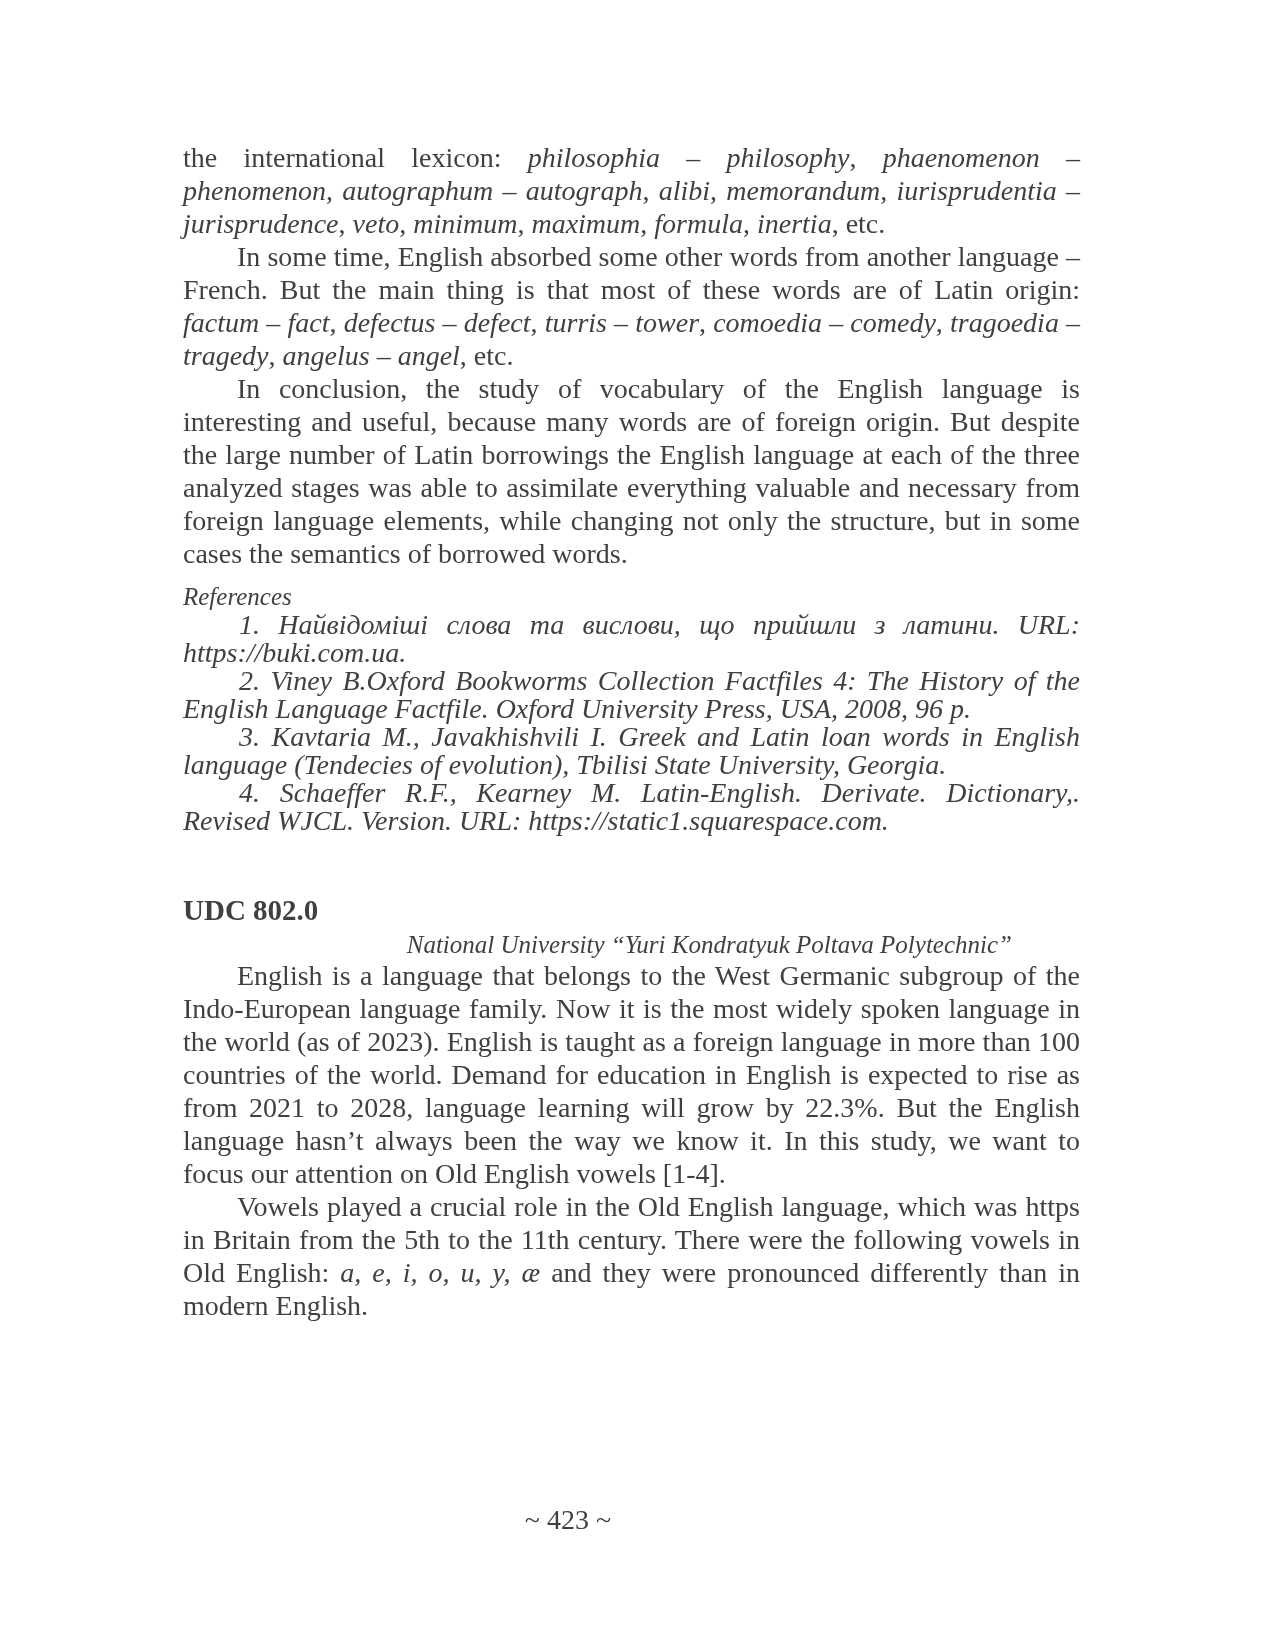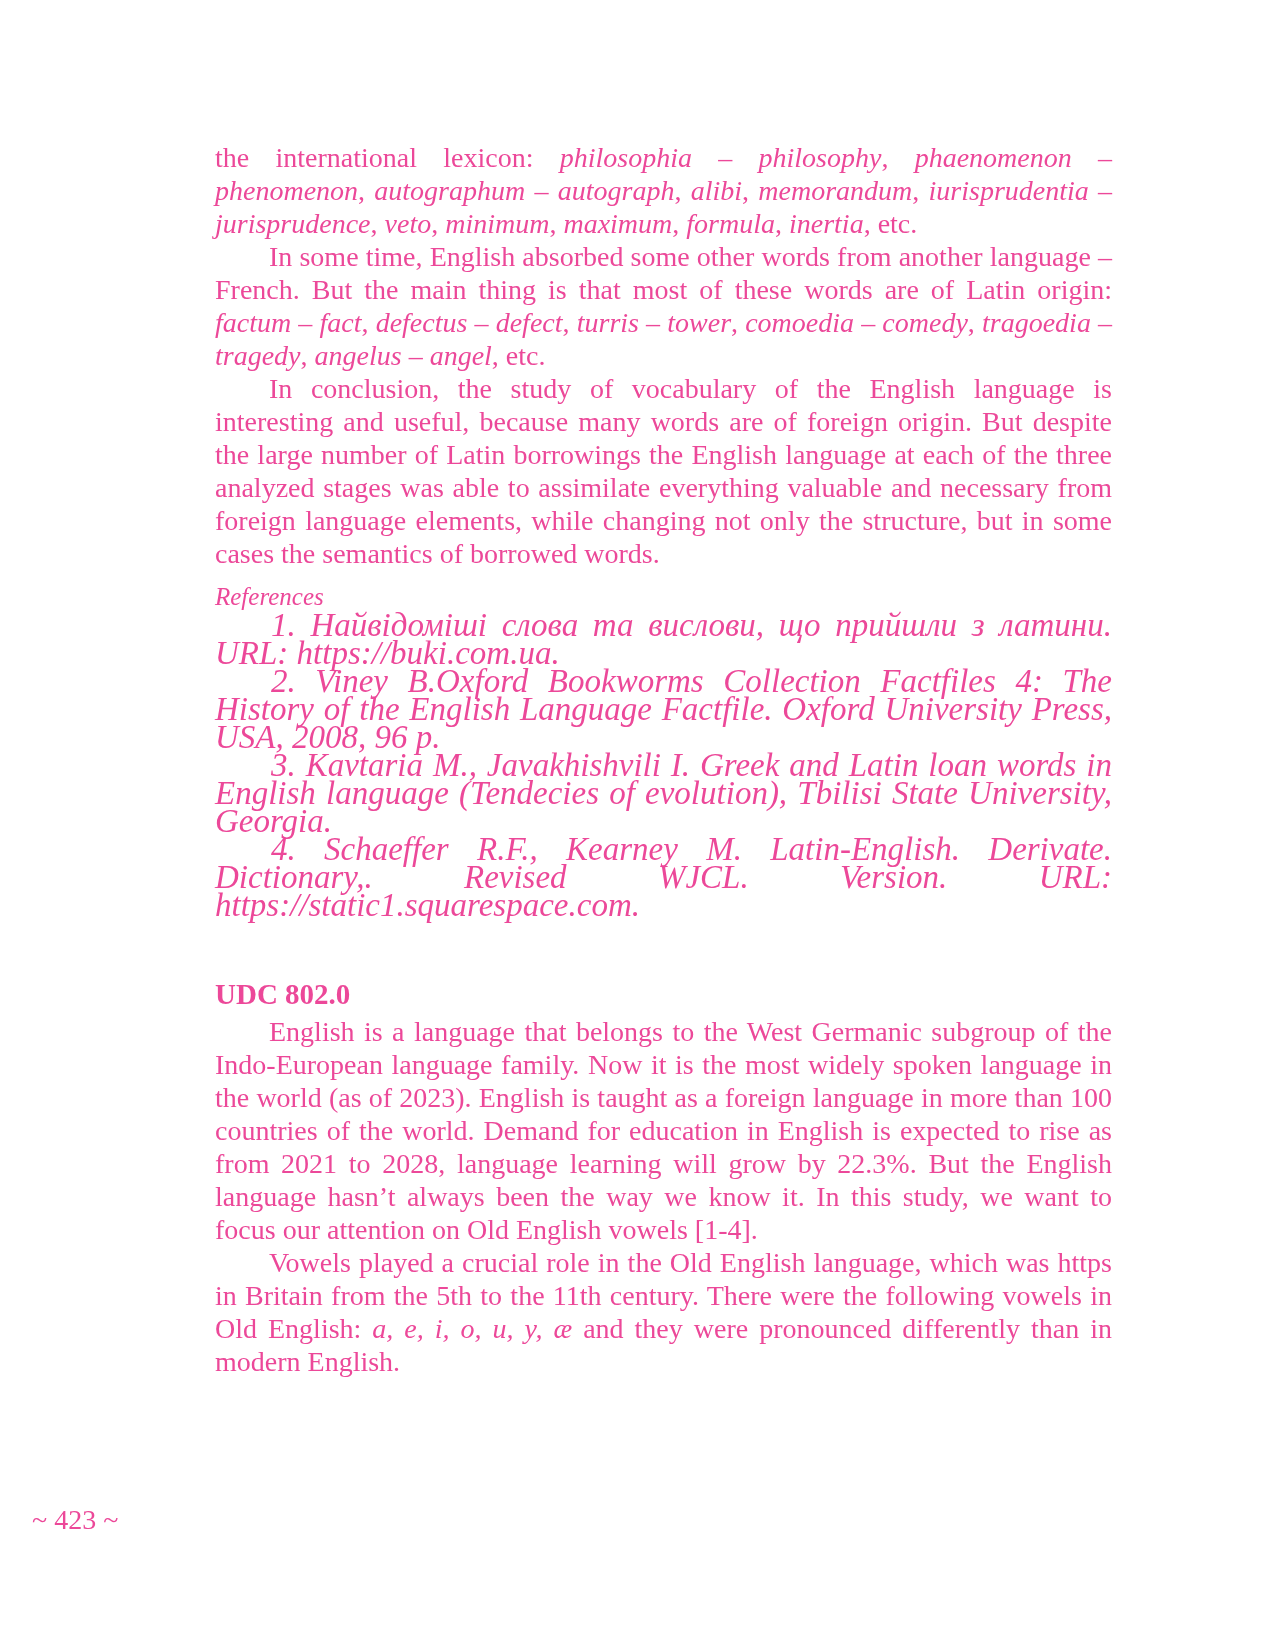--- a/index.html
+++ b/index.html
@@ -5,24 +5,23 @@
   html, body {
     margin: 0;
     padding: 0;
     background: #ffffff;
   }
   .page {
     position: relative;
     width: 1136px;
     height: 1650px;
     background: #ffffff;
-    color: #ec4899;
+    color: #404040;
     font-family: "Liberation Serif", "DejaVu Serif", serif;
     overflow: hidden;
-    margin-left: 32px;
   }
   .content {
     position: absolute;
     left: 183px;
     top: 141px;
     width: 897px;
   }
   .para {
     margin: 0;
     font-size: 28px;
@@ -36,21 +35,21 @@
     font-style: italic;
   }
   .ref-heading {
     margin-top: 13px;
     font-size: 25px;
     line-height: 28px;
     text-align: left;
   }
   .ref-item {
     margin: 0;
-    font-size: 33px;
+    font-size: 28px;
     line-height: 28px;
     text-align: justify;
     text-indent: 56px;
   }
   .udc {
     margin-top: 59px;
     font-size: 29px;
     line-height: 33px;
     font-weight: bold;
   }
@@ -66,21 +65,21 @@
     font-size: 32px;
     line-height: 40px;
     font-weight: bold;
     text-align: center;
   }
   .page-number {
     position: absolute;
     left: 0;
     top: 1503px;
     width: 100%;
-    text-align: left;
+    text-align: center;
     font-size: 28px;
     line-height: 33px;
   }
 </style>
 </head>
 <body>
 
 <div class="page">
   <main class="content">
 
@@ -93,20 +92,21 @@
     <div class="ref-heading">References</div>
 
     <p class="ref-item">1. Найвідоміші слова та вислови, що прийшли з латини. URL: https://buki.com.ua.</p>
     <p class="ref-item">2. Viney B.Oxford Bookworms Collection Factfiles 4: The History of the English Language Factfile. Oxford University Press, USA, 2008, 96 p.</p>
     <p class="ref-item">3. Kavtaria M., Javakhishvili I. Greek and Latin loan words in English language (Tendecies of evolution), Tbilisi State University, Georgia.</p>
     <p class="ref-item">4. Schaeffer R.F., Kearney M. Latin-English. Derivate. Dictionary,. Revised WJCL. Version. URL: https://static1.squarespace.com.</p>
 
     <div class="udc">UDC 802.0</div>
 
     <div class="authors">
+      <div class="author-line">National University “Yuri Kondratyuk Poltava Polytechnic”</div>
     </div>
 
 
     <p class="para indent"><span>English is a language that belongs to the West Germanic subgroup of the Indo-European language family. Now it is the most widely spoken language in the world (as of 2023). English is taught as a foreign language in more than 100 countries of the world. Demand for education in English is expected to rise as from 2021 to 2028, language learning will grow by 22.3%. But the English language hasn’t always been the way we know it. In this study, we want to focus our attention on Old English vowels [1-4].</span></p>
 
     <p class="para indent"><span>Vowels played a crucial role in the Old English language, which was https in Britain from the 5th to the 11th century. There were the following vowels in Old English: </span><i>a, e, i, o, u, y, æ</i><span> and they were pronounced differently than in modern English.</span></p>
 
   </main>
 
   <div class="page-number">

